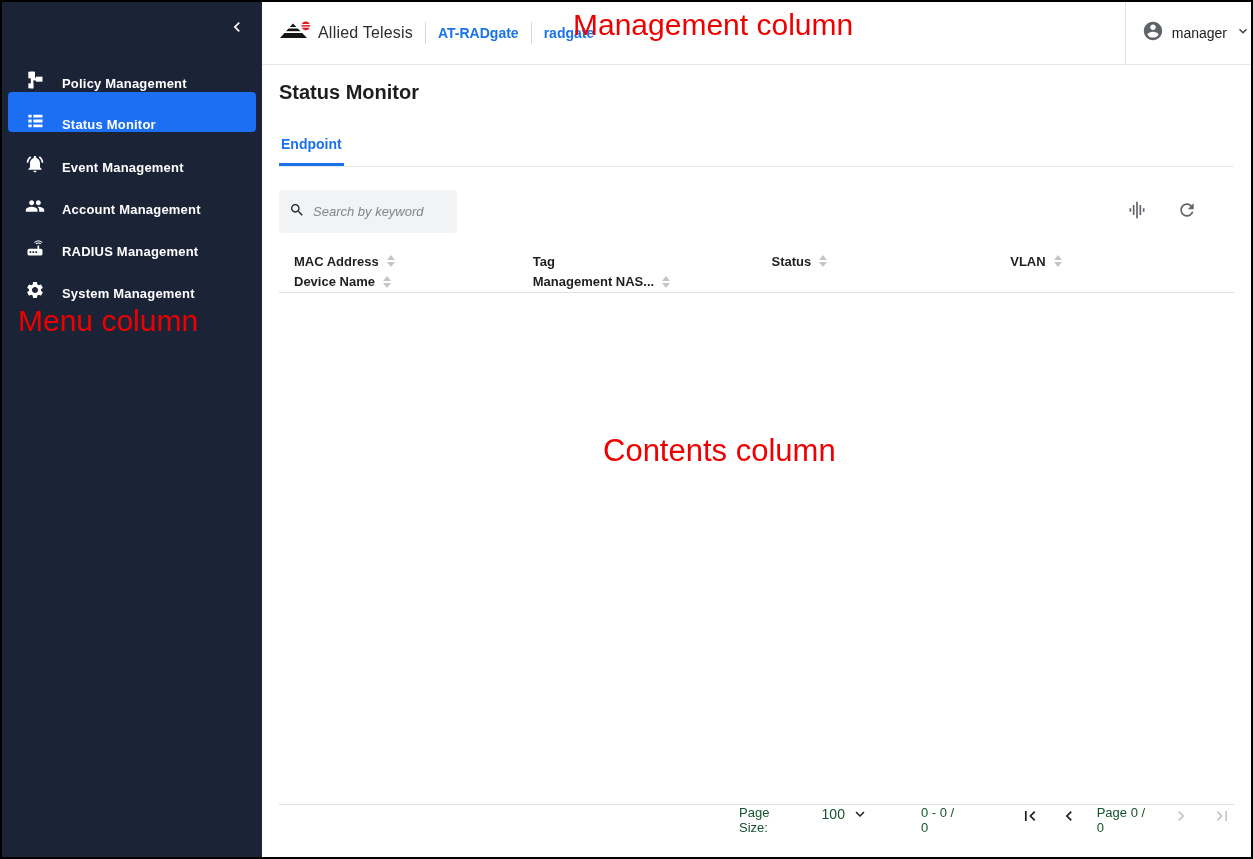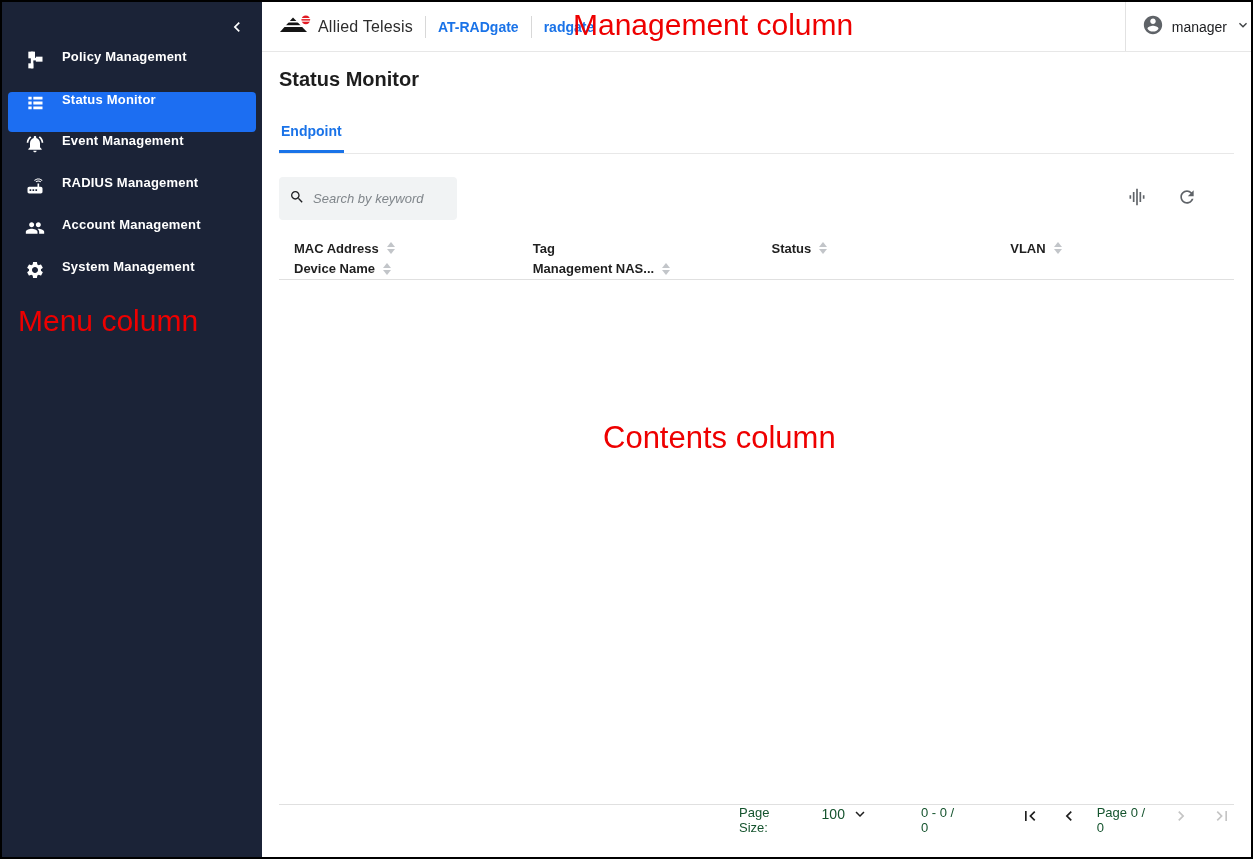--- a/index.html
+++ b/index.html
@@ -3,31 +3,31 @@
 <meta charset="utf-8">
 <style>
   * { margin:0; padding:0; box-sizing:border-box; }
   html,body { width:1253px; height:859px; font-family:"Liberation Sans", sans-serif; background:#fff; }
   .page { width:1253px; height:859px; border:2px solid #000; display:flex; overflow:hidden; background:#fff; }
 
   
   .sidebar { width:260px; flex-shrink:0; background:#1b2337; position:relative; color:#fff; }
   .collapse-btn { position:absolute; top:16px; right:14px; width:22px; height:22px; cursor:pointer; display:flex; align-items:center; justify-content:center; }
   .nav { margin-top:47px; display:flex; flex-direction:column; }
-  .nav-item { height:42px; display:flex; align-items:flex-start; padding-left:22px; cursor:pointer; }
+  .nav-item { height:42px; display:flex; align-items:flex-end; padding-left:22px; cursor:pointer; }
   .nav-item .ico { width:22px; height:22px; display:flex; align-items:center; justify-content:center; flex-shrink:0; }
   .nav-item .lbl { margin-left:16px; font-size:13px; font-weight:bold; color:#fff; letter-spacing:.2px; }
   .nav-item.active { background:#1c6ef2; border-radius:4px; margin:1px 6px; height:40px; padding-left:16px; }
   .menu-annot { position:absolute; top:302px; left:16px; font-size:30px; color:#ee0000; white-space:nowrap; }
 
   
   .main { flex:1; display:flex; flex-direction:column; background:#fff; position:relative; min-width:0; }
 
   
-  .hdr { height:50px; flex-shrink:0; border-bottom:1px solid #e7e7e7; display:flex; align-items:center; padding-left:18px; position:relative; }
+  .hdr { height:63px; flex-shrink:0; border-bottom:1px solid #e7e7e7; display:flex; align-items:center; padding-left:18px; position:relative; }
   .brand { display:flex; align-items:center; gap:6px; }
   .brand-name { font-size:16px; color:#2d2d2d; letter-spacing:.2px; }
   .crumb-sep { width:1px; height:22px; background:#d8d8d8; margin:0 12px; }
   .crumb { font-size:14px; font-weight:bold; color:#1a73e8; cursor:pointer; }
   .mgmt-annot { position:absolute; left:311px; top:6px; font-size:30px; color:#ee0000; white-space:nowrap; }
   .user-box { margin-left:auto; height:100%; border-left:1px solid #e2e2e2; display:flex; align-items:center; gap:8px; padding:0 0 0 16px; cursor:pointer; }
   .user-name { font-size:14px; color:#202124; }
 
   
   .content { flex:1; display:flex; flex-direction:column; padding:16px 17px 0 17px; min-height:0; }
@@ -106,33 +106,33 @@
           <svg width="20" height="20" viewBox="0 0 24 24" fill="#fff">
             <path d="M7.58 4.08 6.15 2.65C3.75 4.48 2.17 7.3 2.03 10.5h2c.15-2.65 1.51-4.97 3.55-6.42zm12.39 6.42h2c-.15-3.2-1.73-6.02-4.12-7.85l-1.42 1.43c2.02 1.45 3.39 3.77 3.54 6.42zM18 11c0-3.07-1.64-5.64-4.5-6.32V4c0-.83-.67-1.5-1.5-1.5s-1.5.67-1.5 1.5v.68C7.63 5.36 6 7.92 6 11v5l-2 2v1h16v-1l-2-2v-5zm-6 11c.14 0 .27-.01.4-.04.65-.14 1.18-.58 1.44-1.18.1-.24.15-.5.15-.78h-4c.01 1.1.9 2 2.01 2z"></path>
           </svg>
         </span>
         <span class="lbl">Event Management</span>
       </div>
 
       <div class="nav-item">
         <span class="ico">
           <svg width="20" height="20" viewBox="0 0 24 24" fill="#fff">
+            <path d="M16 11c1.66 0 2.99-1.34 2.99-3S17.66 5 16 5c-1.66 0-3 1.34-3 3s1.34 3 3 3zm-8 0c1.66 0 2.99-1.34 2.99-3S9.66 5 8 5C6.34 5 5 6.34 5 8s1.34 3 3 3zm0 2c-2.33 0-7 1.17-7 3.5V19h14v-2.5c0-2.33-4.67-3.5-7-3.5zm8 0c-.29 0-.62.02-.97.05 1.16.84 1.97 1.97 1.97 3.45V19h6v-2.5c0-2.33-4.67-3.5-7-3.5z"></path>
+          </svg>
+        </span>
+        <span class="lbl">Account Management</span>
+      </div>
+
+      <div class="nav-item">
+        <span class="ico">
+          <svg width="20" height="20" viewBox="0 0 24 24" fill="#fff">
             <path d="M20.2 5.9l.8-.8C19.6 3.7 17.8 3 16 3s-3.6.7-5 2.1l.8.8C13 4.8 14.5 4.2 16 4.2s3 .6 4.2 1.7zm-.9.8c-.9-.9-2.1-1.4-3.3-1.4s-2.4.5-3.3 1.4l.8.8c.7-.7 1.6-1 2.5-1s1.8.3 2.5 1l.8-.8zM19 13h-2V9h-2v4H5c-1.1 0-2 .9-2 2v4c0 1.1.9 2 2 2h14c1.1 0 2-.9 2-2v-4c0-1.1-.9-2-2-2zm-8 5H9v-2h2v2zm-3.5 0h-2v-2h2v2zm7 0h-2v-2h2v2z"></path>
           </svg>
         </span>
         <span class="lbl">RADIUS Management</span>
-      </div>
-
-      <div class="nav-item">
-        <span class="ico">
-          <svg width="20" height="20" viewBox="0 0 24 24" fill="#fff">
-            <path d="M16 11c1.66 0 2.99-1.34 2.99-3S17.66 5 16 5c-1.66 0-3 1.34-3 3s1.34 3 3 3zm-8 0c1.66 0 2.99-1.34 2.99-3S9.66 5 8 5C6.34 5 5 6.34 5 8s1.34 3 3 3zm0 2c-2.33 0-7 1.17-7 3.5V19h14v-2.5c0-2.33-4.67-3.5-7-3.5zm8 0c-.29 0-.62.02-.97.05 1.16.84 1.97 1.97 1.97 3.45V19h6v-2.5c0-2.33-4.67-3.5-7-3.5z"></path>
-          </svg>
-        </span>
-        <span class="lbl">Account Management</span>
       </div>
 
       <div class="nav-item">
         <span class="ico">
           <svg width="20" height="20" viewBox="0 0 24 24" fill="#fff">
             <path d="M19.14 12.94c.04-.3.06-.61.06-.94 0-.32-.02-.64-.07-.94l2.03-1.58c.18-.14.23-.41.12-.61l-1.92-3.32c-.12-.22-.37-.29-.59-.22l-2.39.96c-.5-.38-1.03-.7-1.62-.94l-.36-2.54c-.04-.24-.24-.41-.48-.41h-3.84c-.24 0-.43.17-.47.41L9.25 5.35c-.59.24-1.13.57-1.62.94l-2.39-.96c-.22-.08-.47 0-.59.22L2.74 8.87c-.12.21-.08.47.12.61l2.03 1.58c-.05.3-.09.63-.09.94s.02.64.07.94l-2.03 1.58c-.18.14-.23.41-.12.61l1.92 3.32c.12.22.37.29.59.22l2.39-.96c.5.38 1.03.7 1.62.94l.36 2.54c.05.24.24.41.48.41h3.84c.24 0 .44-.17.47-.41l.36-2.54c.59-.24 1.13-.56 1.62-.94l2.39.96c.22.08.47 0 .59-.22l1.92-3.32c.12-.22.07-.47-.12-.61l-2.01-1.58zM12 15.6c-1.98 0-3.6-1.62-3.6-3.6s1.62-3.6 3.6-3.6 3.6 1.62 3.6 3.6-1.62 3.6-3.6 3.6z"></path>
           </svg>
         </span>
         <span class="lbl">System Management</span>
       </div>

